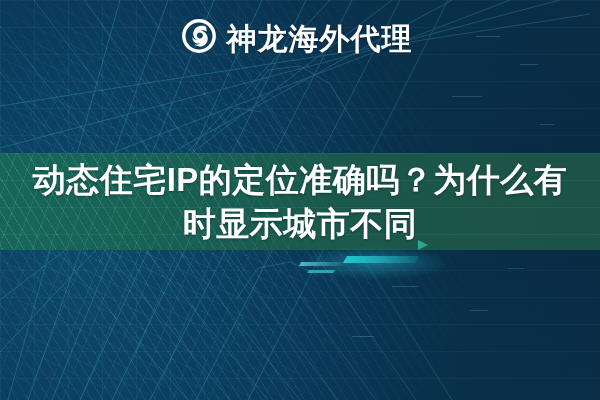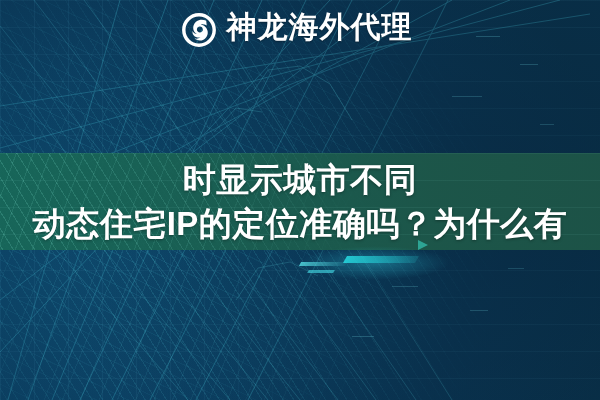--- a/index.html
+++ b/index.html
@@ -100,21 +100,21 @@
     pointer-events: none;
   }
 
   
   .logo-row {
     position: absolute;
     left: 0; right: 7px;
     top: 12px;
     height: 42px;
     display: flex;
-    align-items: flex-start;
+    align-items: flex-end;
     justify-content: center;
     gap: 10px;
     z-index: 6;
   }
   .logo-mark {
     width: 36px;
     height: 36px;
     flex: 0 0 36px;
     display: block;
   }
@@ -291,22 +291,22 @@
       <path fill="#ffffff" d="M50 3C24.0 3 3 24.0 3 50s21.0 47 47 47 47-21.0 47-47S76.0 3 50 3zm0 9.5c20.7 0 37.5 16.8 37.5 37.5S70.7 87.5 50 87.5 12.5 70.7 12.5 50 29.3 12.5 50 12.5z"></path>
       <path fill="#ffffff" d="M70 24c-9 -4 -20 -3.5 -27.5 2.5 -8 6.4 -10.5 17.2 -6.6 26 1.7 3.9 4.7 7 8.4 8.8 -5.3 -0.6 -10 -3.8 -12.3 -8.7 -0.7 4.4 0.6 9 3.7 12.6 4.6 5.3 12 7.2 18.6 5 -4.7 3.6 -11 4.7 -16.8 3 6.5 6.3 16.6 7.8 24.8 3.6 9.4 -4.8 14 -15.6 11.2 -25.6 -2.4 -8.6 -9.8 -15 -18.6 -16.4 5.6 -1.3 11.6 -0.4 16.6 2.6zM52.5 40.5c4.6 0 8.3 3.7 8.3 8.3s-3.7 8.3 -8.3 8.3 -8.3 -3.7 -8.3 -8.3 3.7 -8.3 8.3 -8.3z"></path>
     </svg>
     <div class="logo-text">神龙海外代理</div>
   </div>
 
   <div class="banner">
     <div class="banner-hatch"></div>
     <div class="banner-grid"></div>
     <div class="banner-title">
+      <div>动态住宅IP的定位准确吗？为什么有</div>
       <div>时显示城市不同</div>
-      <div>动态住宅IP的定位准确吗？为什么有</div>
     </div>
   </div>
 
   <div class="accent-glow"></div>
   <div class="accent-bar accent-1"></div>
   <div class="accent-bar accent-2"></div>
   <div class="accent-bar accent-3"></div>
   <div class="accent-bar accent-4"></div>
 
 </div>

